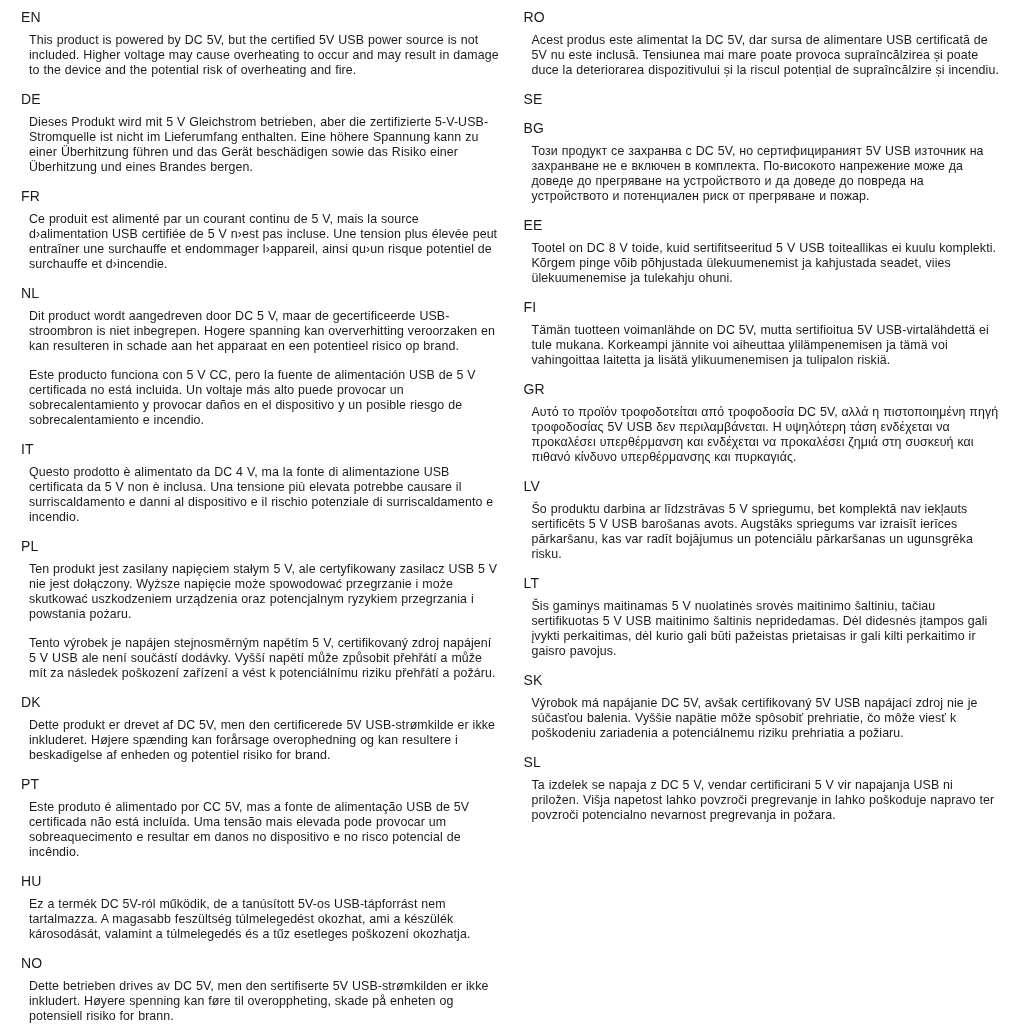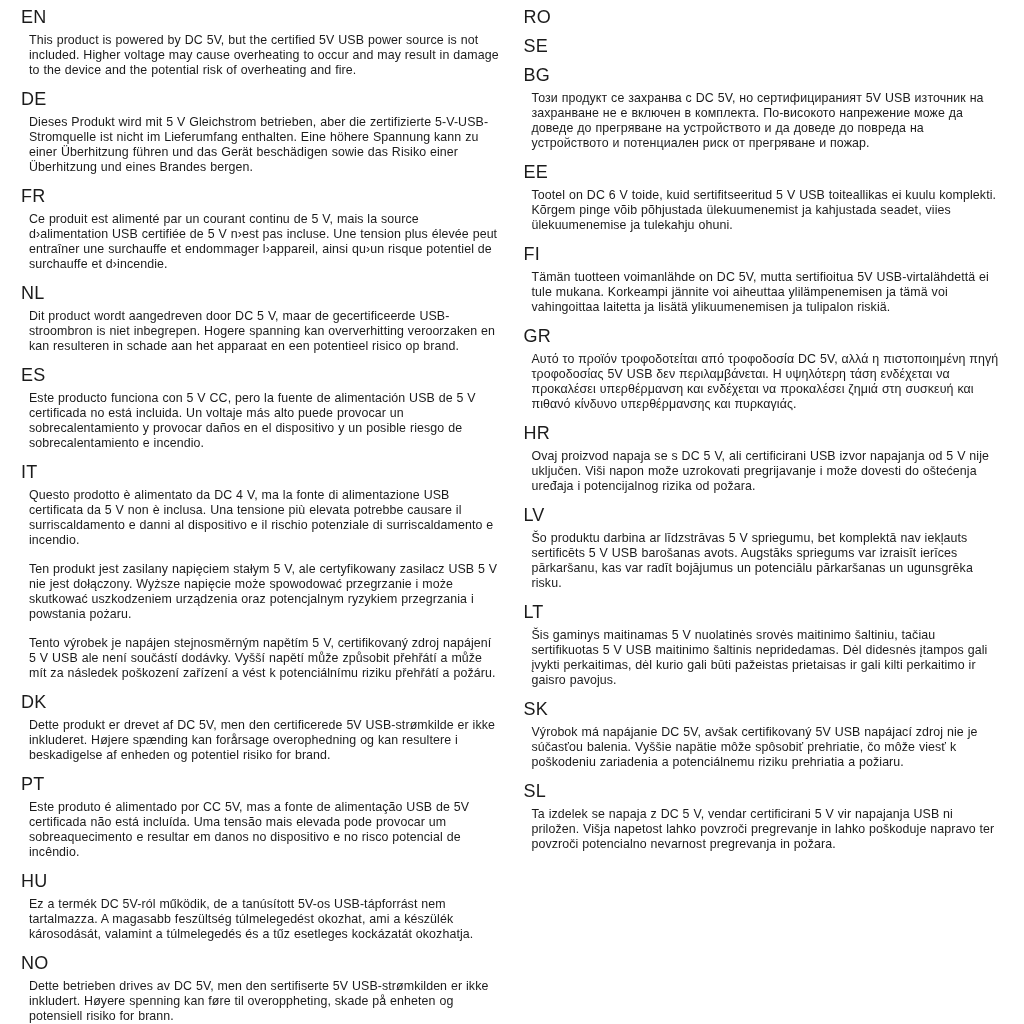--- a/index.html
+++ b/index.html
@@ -23,21 +23,21 @@
     gap: 14px;
   }
   .column {
     flex: 1 1 0;
     min-width: 0;
   }
   .lang-block {
     margin: 0 0 14px 0;
   }
   .lang-code {
-    font-size: 18px;
+    font-size: 14px;
     line-height: 15px;
     font-weight: 400;
     letter-spacing: 0.15px;
   }
   .lang-text {
     margin: 8px;
     font-size: 12.4px;
     line-height: 15px;
     letter-spacing: 0.1px;
     word-spacing: 0.3px;
@@ -58,76 +58,73 @@
       </section>
       <section class="lang-block">
         <div class="lang-code">FR</div>
         <p class="lang-text">Ce produit est alimenté par un courant continu de 5 V, mais la source d›alimentation USB certifiée de 5 V n›est pas incluse. Une tension plus élevée peut entraîner une surchauffe et endommager l›appareil, ainsi qu›un risque potentiel de surchauffe et d›incendie.</p>
       </section>
       <section class="lang-block">
         <div class="lang-code">NL</div>
         <p class="lang-text">Dit product wordt aangedreven door DC 5 V, maar de gecertificeerde USB-stroombron is niet inbegrepen. Hogere spanning kan oververhitting veroorzaken en kan resulteren in schade aan het apparaat en een potentieel risico op brand.</p>
       </section>
       <section class="lang-block">
-        <div class="lang-code">ES</div>
         <p class="lang-text">Este producto funciona con 5 V CC, pero la fuente de alimentación USB de 5 V certificada no está incluida. Un voltaje más alto puede provocar un sobrecalentamiento y provocar daños en el dispositivo y un posible riesgo de sobrecalentamiento e incendio.</p>
       </section>
       <section class="lang-block">
         <div class="lang-code">IT</div>
         <p class="lang-text">Questo prodotto è alimentato da DC 4 V, ma la fonte di alimentazione USB certificata da 5 V non è inclusa. Una tensione più elevata potrebbe causare il surriscaldamento e danni al dispositivo e il rischio potenziale di surriscaldamento e incendio.</p>
       </section>
       <section class="lang-block">
+        <div class="lang-code">PL</div>
         <p class="lang-text">Ten produkt jest zasilany napięciem stałym 5 V, ale certyfikowany zasilacz USB 5 V nie jest dołączony. Wyższe napięcie może spowodować przegrzanie i może skutkować uszkodzeniem urządzenia oraz potencjalnym ryzykiem przegrzania i powstania pożaru.</p>
       </section>
       <section class="lang-block">
         <p class="lang-text">Tento výrobek je napájen stejnosměrným napětím 5 V, certifikovaný zdroj napájení 5 V USB ale není součástí dodávky. Vyšší napětí může způsobit přehřátí a může mít za následek poškození zařízení a vést k potenciálnímu riziku přehřátí a požáru.</p>
       </section>
       <section class="lang-block">
         <div class="lang-code">DK</div>
         <p class="lang-text">Dette produkt er drevet af DC 5V, men den certificerede 5V USB-strømkilde er ikke inkluderet. Højere spænding kan forårsage overophedning og kan resultere i beskadigelse af enheden og potentiel risiko for brand.</p>
       </section>
       <section class="lang-block">
         <div class="lang-code">PT</div>
         <p class="lang-text">Este produto é alimentado por CC 5V, mas a fonte de alimentação USB de 5V certificada não está incluída. Uma tensão mais elevada pode provocar um sobreaquecimento e resultar em danos no dispositivo e no risco potencial de incêndio.</p>
       </section>
       <section class="lang-block">
         <div class="lang-code">HU</div>
-        <p class="lang-text">Ez a termék DC 5V-ról működik, de a tanúsított 5V-os USB-tápforrást nem tartalmazza. A magasabb feszültség túlmelegedést okozhat, ami a készülék károsodását, valamint a túlmelegedés és a tűz esetleges kockázatát okozhatja.</p>
+        <p class="lang-text">Ez a termék DC 5V-ról működik, de a tanúsított 5V-os USB-tápforrást nem tartalmazza. A magasabb feszültség túlmelegedést okozhat, ami a készülék károsodását, valamint a túlmelegedés és a tűz esetleges poškození okozhatja.</p>
       </section>
       <section class="lang-block">
         <div class="lang-code">NO</div>
         <p class="lang-text">Dette betrieben drives av DC 5V, men den sertifiserte 5V USB-strømkilden er ikke inkludert. Høyere spenning kan føre til overoppheting, skade på enheten og potensiell risiko for brann.</p>
       </section>
     </div>
   <div class="column">
       <section class="lang-block">
         <div class="lang-code">RO</div>
+        <p class="lang-text">Acest produs este alimentat la DC 5V, dar sursa de alimentare USB certificată de 5V nu este inclusă. Tensiunea mai mare poate provoca supraîncălzirea și poate duce la deteriorarea dispozitivului și la riscul potențial de supraîncălzire și incendiu.</p>
       </section>
       <section class="lang-block">
         <div class="lang-code">SE</div>
       </section>
       <section class="lang-block">
         <div class="lang-code">BG</div>
         <p class="lang-text">Този продукт се захранва с DC 5V, но сертифицираният 5V USB източник на захранване не е включен в комплекта. По-високото напрежение може да доведе до прегряване на устройството и да доведе до повреда на устройството и потенциален риск от прегряване и пожар.</p>
       </section>
       <section class="lang-block">
         <div class="lang-code">EE</div>
-        <p class="lang-text">Tootel on DC 6 V toide, kuid sertifitseeritud 5 V USB toiteallikas ei kuulu komplekti. Kõrgem pinge võib põhjustada ülekuumenemist ja kahjustada seadet, viies ülekuumenemise ja tulekahju ohuni.</p>
+        <p class="lang-text">Tootel on DC 8 V toide, kuid sertifitseeritud 5 V USB toiteallikas ei kuulu komplekti. Kõrgem pinge võib põhjustada ülekuumenemist ja kahjustada seadet, viies ülekuumenemise ja tulekahju ohuni.</p>
       </section>
       <section class="lang-block">
         <div class="lang-code">FI</div>
         <p class="lang-text">Tämän tuotteen voimanlähde on DC 5V, mutta sertifioitua 5V USB-virtalähdettä ei tule mukana. Korkeampi jännite voi aiheuttaa ylilämpenemisen ja tämä voi vahingoittaa laitetta ja lisätä ylikuumenemisen ja tulipalon riskiä.</p>
       </section>
       <section class="lang-block">
         <div class="lang-code">GR</div>
         <p class="lang-text">Αυτό το προϊόν τροφοδοτείται από τροφοδοσία DC 5V, αλλά η πιστοποιημένη πηγή τροφοδοσίας 5V USB δεν περιλαμβάνεται. Η υψηλότερη τάση ενδέχεται να προκαλέσει υπερθέρμανση και ενδέχεται να προκαλέσει ζημιά στη συσκευή και πιθανό κίνδυνο υπερθέρμανσης και πυρκαγιάς.</p>
-      </section>
-      <section class="lang-block">
-        <div class="lang-code">HR</div>
-        <p class="lang-text">Ovaj proizvod napaja se s DC 5 V, ali certificirani USB izvor napajanja od 5 V nije uključen. Viši napon može uzrokovati pregrijavanje i može dovesti do oštećenja uređaja i potencijalnog rizika od požara.</p>
       </section>
       <section class="lang-block">
         <div class="lang-code">LV</div>
         <p class="lang-text">Šo produktu darbina ar līdzstrāvas 5 V spriegumu, bet komplektā nav iekļauts sertificēts 5 V USB barošanas avots. Augstāks spriegums var izraisīt ierīces pārkaršanu, kas var radīt bojājumus un potenciālu pārkaršanas un ugunsgrēka risku.</p>
       </section>
       <section class="lang-block">
         <div class="lang-code">LT</div>
         <p class="lang-text">Šis gaminys maitinamas 5 V nuolatinės srovės maitinimo šaltiniu, tačiau sertifikuotas 5 V USB maitinimo šaltinis nepridedamas. Dėl didesnės įtampos gali įvykti perkaitimas, dėl kurio gali būti pažeistas prietaisas ir gali kilti perkaitimo ir gaisro pavojus.</p>
       </section>
       <section class="lang-block">

